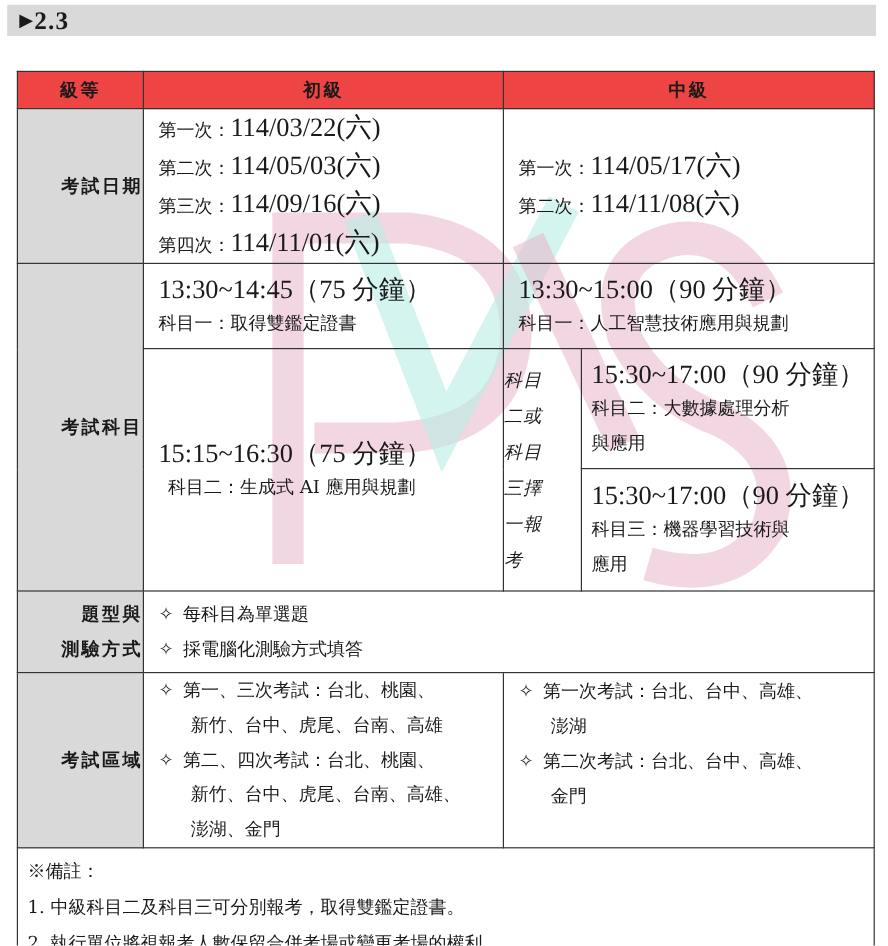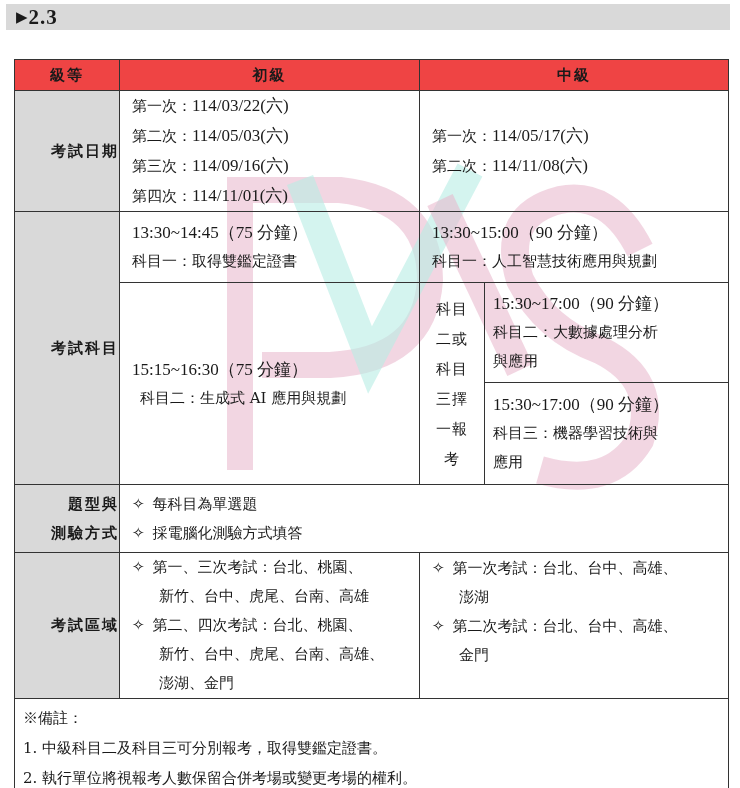--- a/index.html
+++ b/index.html
@@ -19,22 +19,22 @@
     position: absolute; left: 14px; top: 59px; width: 714px;
     border-collapse: collapse; z-index: 2; table-layout: fixed;
   }
   td, th { border: 1.5px solid #333; padding: 0; vertical-align: middle; font-size: 15px; }
   th { background: #ef4444; font-weight: bold; height: 30px; letter-spacing: 2px; }
   td.label {
     background: #d9d9d9; font-weight: bold; text-align: right; letter-spacing: 2px;
   }
   td.cell { background: transparent; padding: 0 0 0 12px; line-height: 29px; }
   .line { display: block; white-space: nowrap; }
-  .mono { font-family: "Liberation Serif", serif; font-size: 17px; }
-  td.vert { text-align: center; line-height: 30px; padding: 0; letter-spacing: 1px; }
+  .mono { font-family: "Liberation Serif", serif; font-size: 22px; }
+  td.vert { text-align: left; line-height: 30px; padding: 0; letter-spacing: 1px; font-style: italic; }
   .bullet { display: block; white-space: nowrap; }
   .bullet .sym { margin-right: 8px; }
   .indent { display: block; padding-left: 27px; white-space: nowrap; }
   td.notes { padding: 4px 8px; line-height: 30px; }
 </style>
 </head>
 <body>
 
 <div class="title-bar">
   <span class="tri">▶</span>

